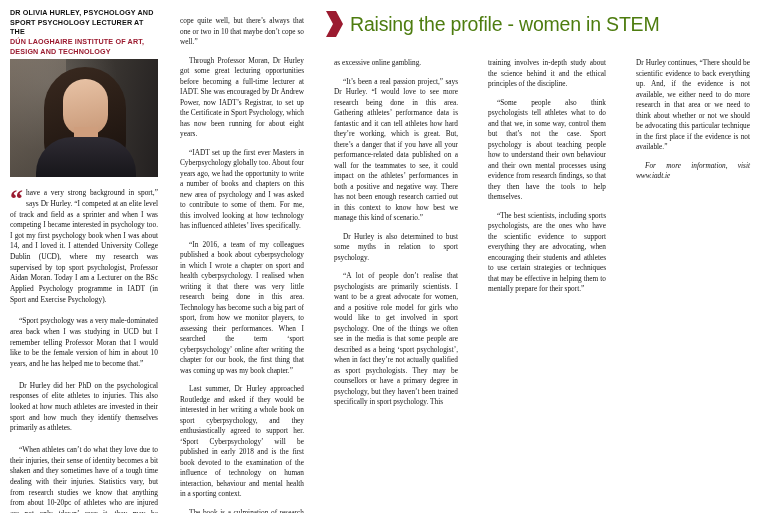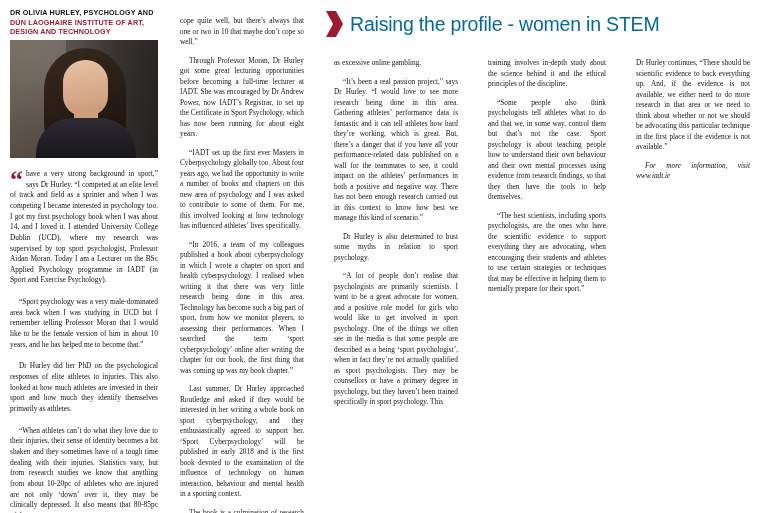--- a/index.html
+++ b/index.html
@@ -159,40 +159,41 @@
   .arrow {
     width: 17px;
     height: 26px;
     margin-right: 7px;
     flex: 0 0 auto;
   }
   .headline {
     font-family: "Liberation Sans", sans-serif;
     font-size: 19.5px;
     font-weight: normal;
-    color: #0369a1;
+    color: #4d7c0f;
     letter-spacing: -0.2px;
     white-space: nowrap;
   }
   .italic-note {
     font-style: italic;
     margin-top: 6px;
     font-size: 7.3px;
     line-height: 1.44;
     text-indent: 0;
   }
 </style>
 </head>
 <body>
 
 <div class="page">
 
   <div class="col1">
     <div class="byline">
       <div>DR OLIVIA HURLEY, PSYCHOLOGY AND</div>
+      <div>SPORT PSYCHOLOGY LECTURER AT THE</div>
       <div class="inst">DÚN LAOGHAIRE INSTITUTE OF ART,</div>
       <div class="inst">DESIGN AND TECHNOLOGY</div>
     </div>
 
     <div class="photo">
       <div class="bg"></div>
       <div class="wall"></div>
       <div class="hair"></div>
       <div class="face"></div>
       <div class="neck"></div>

